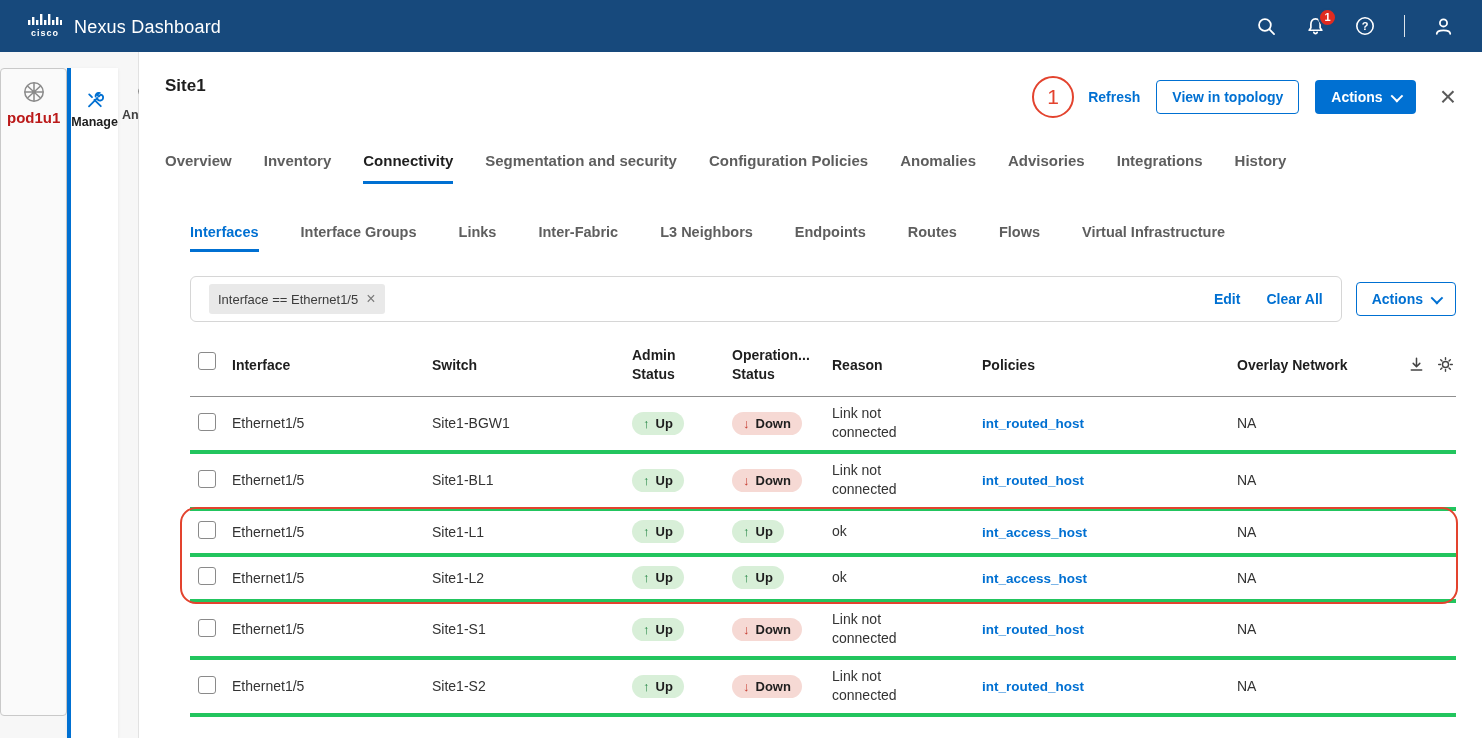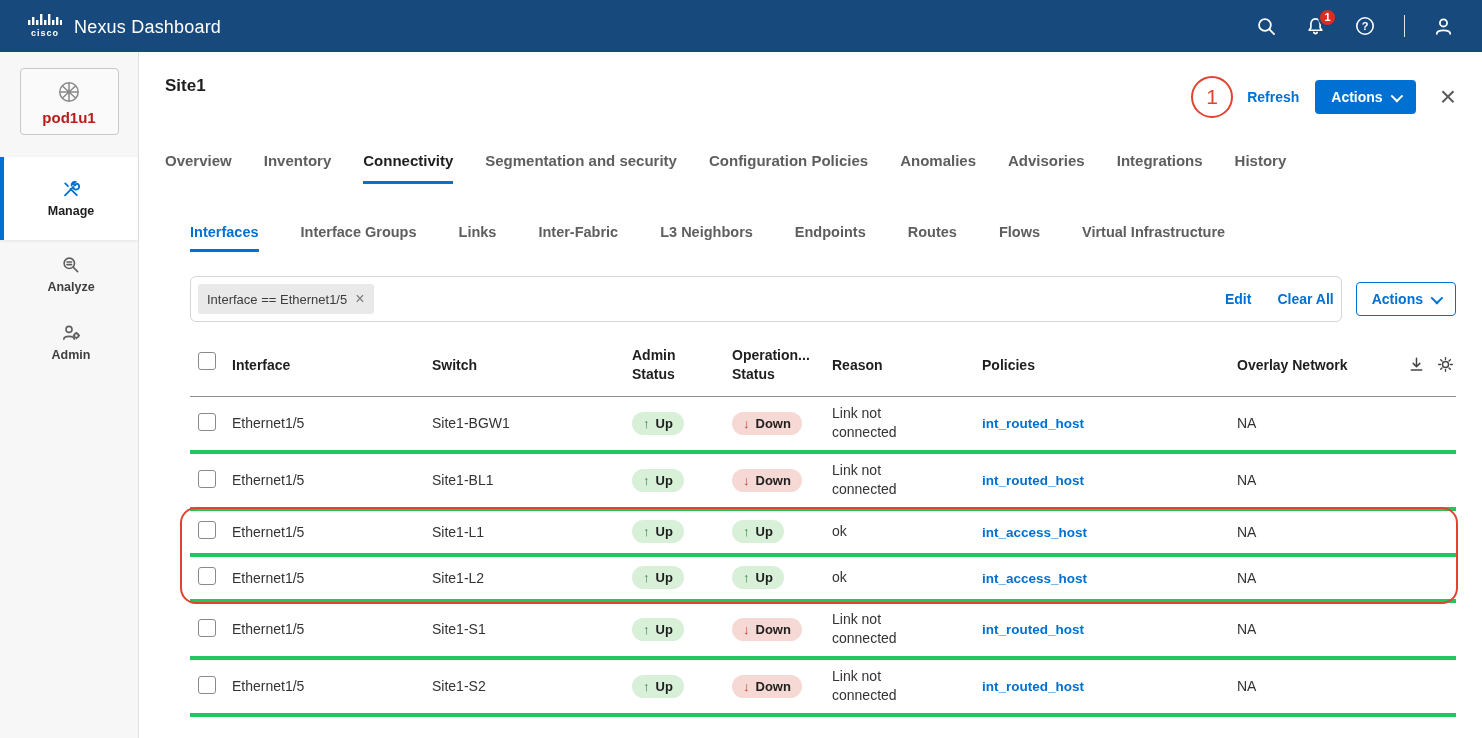--- a/index.html
+++ b/index.html
@@ -28,21 +28,21 @@
     color: #fff; font-size: 11px; font-weight: 700; display: flex; align-items: center; justify-content: center;
   }
   .topbar-divider { width: 1px; height: 22px; background: rgba(255,255,255,.85); }
 
   
   .app { display: flex; height: 686px; }
 
   
   .sidebar {
     width: 139px; background: #f7f7f7; border-right: 1px solid #e2e2e2;
-    display: flex; flex-direction: column; align-items: stretch; padding-top: 16px;
+    display: flex; flex-direction: row; align-items: stretch; padding-top: 16px;
   }
   .pod-box {
     width: 99px; margin: 0 auto 22px auto; border: 1px solid #c9c9c9; border-radius: 4px;
     background: #fafafa; padding: 10px 6px 8px 6px; text-align: center;
   }
   .pod-label { color: #bb1a1a; font-size: 15px; font-weight: 700; margin-top: 4px; }
   .nav-item {
     display: flex; flex-direction: column; align-items: center; gap: 5px;
     padding: 15px 0 14px 0; cursor: pointer; border-left: 4px solid transparent;
   }
@@ -81,21 +81,21 @@
   .tab.active { color: #1e1e1e; border-bottom-color: #0070d2; }
 
   .subtabs { display: flex; gap: 42px; margin: 40px 0 0 25px; }
   .subtab { font-size: 14.5px; font-weight: 700; color: #5e5e5e; padding-bottom: 9px; cursor: pointer; border-bottom: 3px solid transparent; }
   .subtab.active { color: #0070d2; border-bottom-color: #0070d2; }
 
   
   .filter-row { display: flex; align-items: center; margin: 24px 0 0 25px; }
   .filter-box {
     flex: 1; height: 46px; border: 1px solid #d6d6d6; border-radius: 6px;
-    display: flex; align-items: center; padding: 0 7px;
+    display: flex; align-items: center; padding: 0 18px;
   }
   .chip {
     background: #e9e9e9; border-radius: 3px; padding: 7px 9px; font-size: 13px; color: #3c3c3c;
     display: inline-flex; align-items: center; gap: 8px;
   }
   .chip-close { color: #7a7a7a; font-size: 16px; cursor: pointer; line-height: 1; }
   .filter-links { margin-left: auto; display: flex; gap: 26px; }
   .filter-actions { margin-left: 14px; }
 
   
@@ -231,20 +231,21 @@
     </div>
   </nav>
 
   <main class="main">
 
     <div class="page-header">
       <span class="page-title">Site1</span>
       <div class="header-actions">
         <span class="annotation-circle">1</span>
         <a class="link-btn">Refresh</a>
+        <button class="btn btn-outline">View in topology</button>
         <button class="btn btn-primary">
           <span>Actions</span>
           <span class="chev"></span>
         </button>
         <span class="close-x">×</span>
       </div>
     </div>
 
     <div class="tabs">
       <span class="tab">Overview</span>

